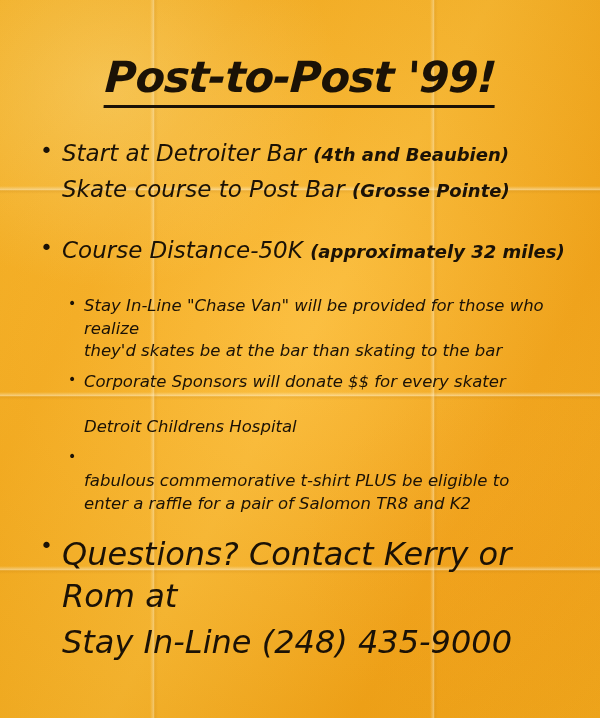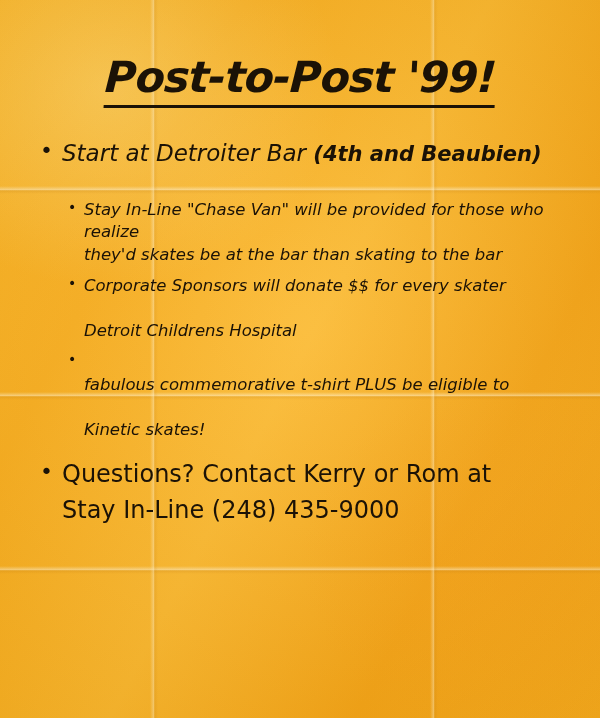--- a/index.html
+++ b/index.html
@@ -86,21 +86,21 @@
   }
   ul.major > li::before {
     content: "\2022";
     position: absolute;
     left: -22px;
     top: -2px;
     font-size: 22px;
     font-style: normal;
   }
   .sub {
-    font-size: 21px;
+    font-size: 18px;
     font-style: italic;
     font-weight: bold;
   }
   .sub-small {
     font-size: 13px;
     font-style: italic;
     font-weight: bold;
   }
   .line2, .line3 {
     display: block;
@@ -125,21 +125,22 @@
     position: absolute;
     left: -16px;
     top: -1px;
     font-size: 14px;
     font-style: normal;
   }
   .u { }
 
   .questions {
     position: relative;
-    font-size: 24px;
+    font-style: italic;
+    font-size: 32px;
     line-height: 1.32;
     padding-left: 28px;
     margin-top: 12px;
   }
   .questions::before {
     content: "\2022";
     position: absolute;
     left: 6px;
     top: -2px;
     font-size: 22px;
@@ -164,40 +165,47 @@
     <div class="title-wrap">
       <h1 class="title">Post-to-Post '99!</h1>
     </div>
 
     <ul class="major">
 
 
       <li>
         <span>Start at Detroiter Bar</span>
         <span class="sub">(4th and Beaubien)</span>
-      </li>
-
+        <span class="line2">
+          <span>Skate course to Post Bar</span>
+          <span class="sub">(Grosse Pointe)</span>
+        </span>
+      </li>
+
+      <li>
+        <span>Course Distance-50K</span>
+        <span class="sub">(approximately 32 miles)</span>
+      </li>
 
     </ul>
 
     <ul class="minor">
       <li>
         <span>Stay In-Line "Chase Van" will be provided for those who realize</span><br>
         <span>they'd skates be </span><span class="u">at</span><span> the bar than skating </span><span class="u">to</span><span> the bar</span>
       </li>
       <li>
         <span>Corporate Sponsors will donate $$ for every skater</span><br>
         <br>
         <span>Detroit Childrens Hospital</span>
       </li>
       <li>
         <br>
         <span>fabulous commemorative t-shirt PLUS be eligible to</span><br>
-        <br>
-        <span>Kinetic skates!</span>
+        <span>enter a raffle for a pair of Salomon TR8 and K2</span><br>
       </li>
     </ul>
 
     <div class="questions">
       <span>Questions?  Contact Kerry or Rom at</span>
       <span class="q-line2">Stay In-Line (248) 435-9000</span>
     </div>
 
   </div>
 </div>

